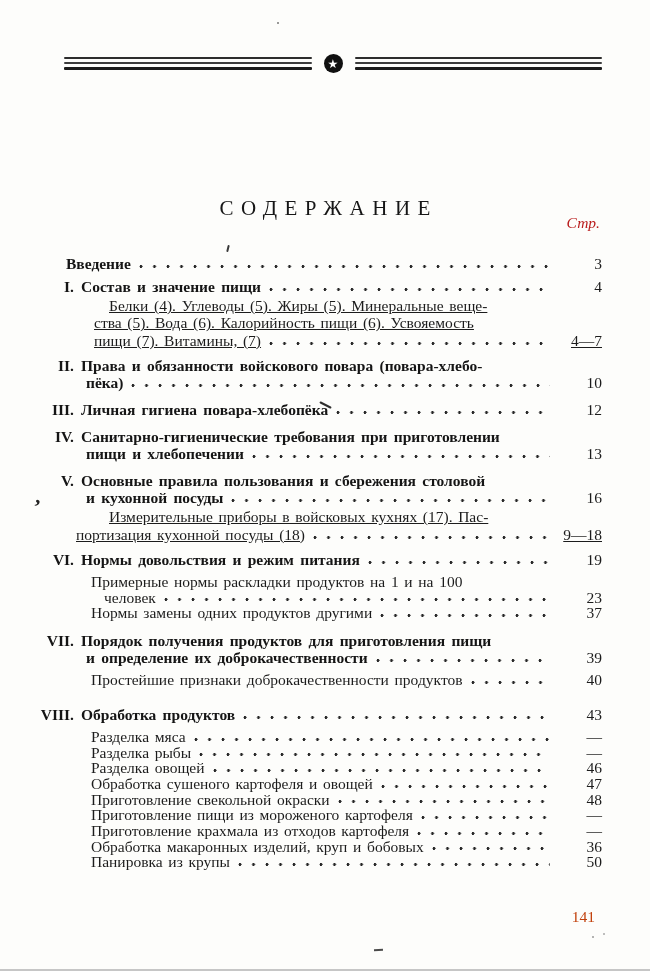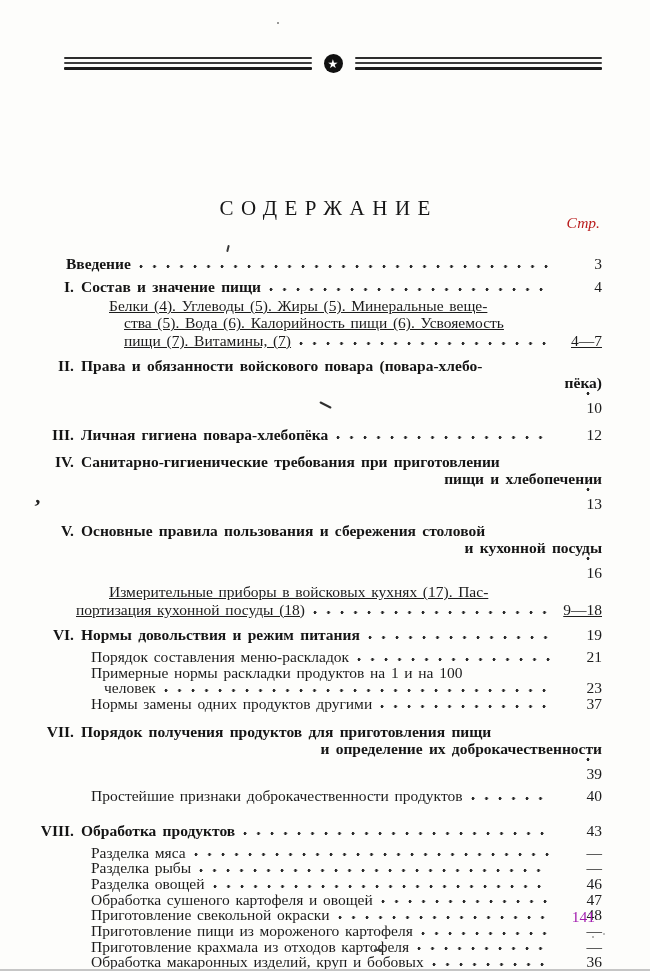--- a/index.html
+++ b/index.html
@@ -55,25 +55,25 @@
   .entry .body{flex:1 1 auto;min-width:0;}
   .cline{display:flex;align-items:flex-end;line-height:17px;font-size:15.5px;}
   .txt{white-space:pre-wrap;word-spacing:1.8px;}
 
   .intro .num, .intro .txt, .chapter .num, .chapter .txt{font-weight:bold;color:#151515;}
   .chapter .txt{word-spacing:2.4px;}
 
   
   .intro   .cline.first{margin-left:-8px;}
   .chapter .cline.first{margin-left:7px;}
-  .chapter .cline.rest{margin-left:12px;flex-direction:column;}
+  .chapter .cline.rest{margin-left:12px;}
   .item    .cline.first{margin-left:17px;}
   .item    .cline.rest{margin-left:30px;}
   .desc    .cline.first{margin-left:35px;}
-  .desc    .cline.rest{margin-left:50px;}
+  .desc    .cline.rest{margin-left:20px;}
   .desc.hang .cline.rest{margin-left:2px;}
 
   
   .intro + .chapter{margin-top:6px;}
   .chapter + .desc{margin-top:2px;}
   .desc + .chapter{margin-top:8px;}
   .chapter + .item{margin-top:6px;}
   .item + .item{margin-top:0;}
   .item + .chapter{margin-top:11px;}
   .entry.sp-lg{margin-top:18px;}
@@ -83,21 +83,21 @@
   
   .leader{
     flex:1 1 auto;min-width:10px;align-self:flex-end;height:5px;
     margin:0 6px 3px 8px;
     background-image:radial-gradient(circle at 2px 2.4px,#272727 1.25px,rgba(0,0,0,0) 1.7px);
     background-size:13.5px 5px;background-repeat:repeat-x;background-position:left bottom;
   }
   .pg{flex:0 0 auto;min-width:46px;text-align:right;font-weight:normal;font-size:15.5px;}
 
   
-  .folio{position:absolute;top:908px;right:55px;font-size:15.5px;color:#a21caf;}
+  .folio{position:absolute;top:908px;right:55px;font-size:15.5px;color:#c2410c;}
 
   
   .art{position:absolute;pointer-events:none;}
   .art-dot-top{top:22px;left:277px;width:2.4px;height:2.4px;background:#777;border-radius:50%;}
   .art-tick{top:245px;left:227px;width:2px;height:7px;background:#3a3a3a;transform:rotate(14deg);border-radius:1px;}
   .art-slash{top:404px;left:319px;width:13px;height:2px;background:#2f2f2f;transform:rotate(27deg);border-radius:1px;}
   .art-comma{top:484px;left:36px;font-size:21px;font-weight:bold;color:#222;transform:rotate(10deg);}
   .art-dash{top:949px;left:374px;width:9px;height:2.2px;background:#4a4a4a;transform:rotate(-3deg);}
   .art-dots-br{top:936px;left:592px;width:2px;height:2px;background:#9a9a9a;border-radius:50%;
                box-shadow:11px -3px 0 0 #a8a8a8;}
@@ -232,30 +232,20 @@
           <div class="cline first last">
             <span class="txt">Нормы довольствия и режим питания</span>
             <span class="leader"></span>
             <span class="pg">19</span>
           </div>
         </div>
       </div>
       <div class="entry item">
         <span class="num"></span>
         <div class="body">
-          <div class="cline first last">
-            <span class="txt">Порядок составления меню-раскладок</span>
-            <span class="leader"></span>
-            <span class="pg">21</span>
-          </div>
-        </div>
-      </div>
-      <div class="entry item">
-        <span class="num"></span>
-        <div class="body">
           <div class="cline first">
             <span class="txt">Примерные нормы раскладки продуктов на 1 и на 100</span>
           </div>
           <div class="cline rest last">
             <span class="txt">человек</span>
             <span class="leader"></span>
             <span class="pg">23</span>
           </div>
         </div>
       </div>

